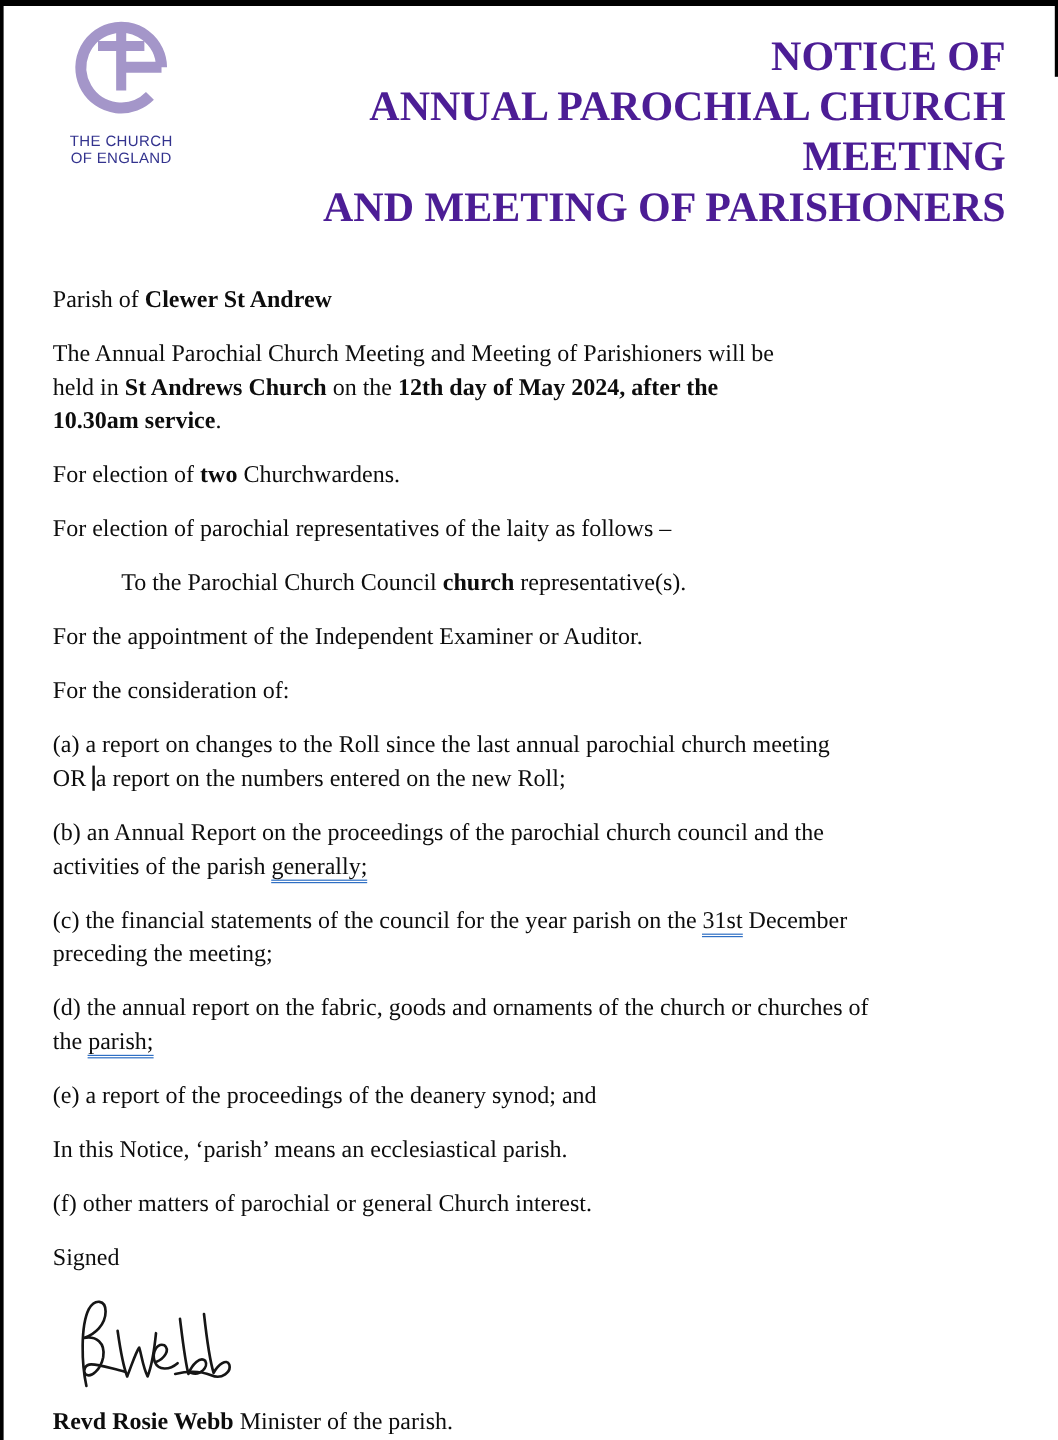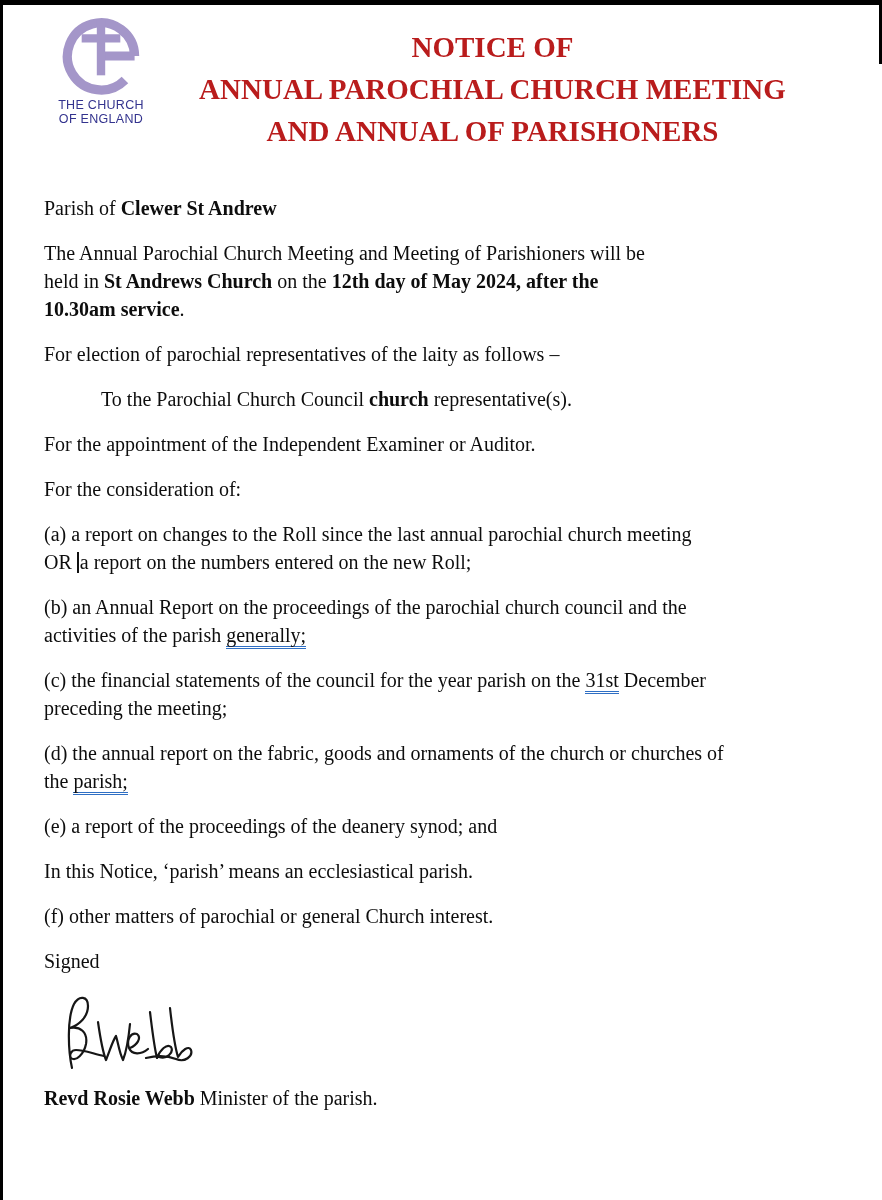--- a/index.html
+++ b/index.html
@@ -23,27 +23,27 @@
   .border-right{position:absolute;top:0;right:0;width:3px;height:64px;background:#000;}
 
   .header{display:flex;align-items:flex-start;padding:14px 44px 0 55px;}
   .logo-block{width:92px;flex:0 0 92px;text-align:center;}
   .logo-block svg{display:block;margin:0 auto;}
   .logo-text{
     font-family:"Liberation Sans", sans-serif;
     font-size:12.5px;line-height:1.1;
     color:var(--logo-navy);
     letter-spacing:0.3px;
-    margin-top:1px;
+    margin-top:14px;
     white-space:pre-line;
   }
   .title-block{
-    flex:1;text-align:center;
-    font-weight:700;font-size:29px;line-height:42px;
-    padding-top:12px;color:#b91c1c;
+    flex:1;text-align:right;
+    font-weight:700;font-size:35px;line-height:42px;
+    padding-top:12px;color:#4c1d95;
   }
 
   .doc-body{padding:0 44px;margin-top:42px;}
   .doc-body p{
     font-size:20px;line-height:28px;
     margin:0 0 17px 0;
     white-space:pre-wrap;
   }
   .indent{padding-left:57px;}
   .b{font-weight:700;}
@@ -71,29 +71,30 @@
           <line x1="50" y1="50" x2="90" y2="50" stroke="#a496c9" stroke-width="11"></line>
           <line x1="50" y1="7" x2="50" y2="73" stroke="#a496c9" stroke-width="10"></line>
           <line x1="27" y1="29" x2="73" y2="29" stroke="#a496c9" stroke-width="10"></line>
         </svg>
       </span>
       <div class="logo-text"><span>THE CHURCH</span><br><span>OF ENGLAND</span></div>
     </div>
     <div class="title-block">
       <div>NOTICE OF</div>
       <div>ANNUAL PAROCHIAL CHURCH MEETING</div>
-      <div>AND ANNUAL OF PARISHONERS</div>
+      <div>AND MEETING OF PARISHONERS</div>
     </div>
   </div>
 
   <div class="doc-body">
     <p><span>Parish of </span><span class="b">Clewer St Andrew</span></p>
     <p><span>The Annual Parochial Church Meeting and Meeting of Parishioners will be
 held in </span><span class="b">St Andrews Church</span><span> on the </span><span class="b">12th day of May 2024, after the
 10.30am service</span><span>.</span></p>
+    <p><span>For election of </span><span class="b">two</span><span> Churchwardens.</span></p>
     <p><span>For election of parochial representatives of the laity as follows –</span></p>
     <p class="indent"><span>To the Parochial Church Council </span><span class="b">church</span><span> representative(s).</span></p>
     <p><span>For the appointment of the Independent Examiner or Auditor.</span></p>
     <p><span>For the consideration of:</span></p>
     <p><span>(a) a report on changes to the Roll since the last annual parochial church meeting
 OR </span><span class="caret"></span><span>a report on the numbers entered on the new Roll;</span></p>
     <p><span>(b) an Annual Report on the proceedings of the parochial church council and the
 activities of the parish </span><span class="u">generally;</span></p>
     <p><span>(c) the financial statements of the council for the year parish on the </span><span class="u">31st</span><span> December
 preceding the meeting;</span></p>

